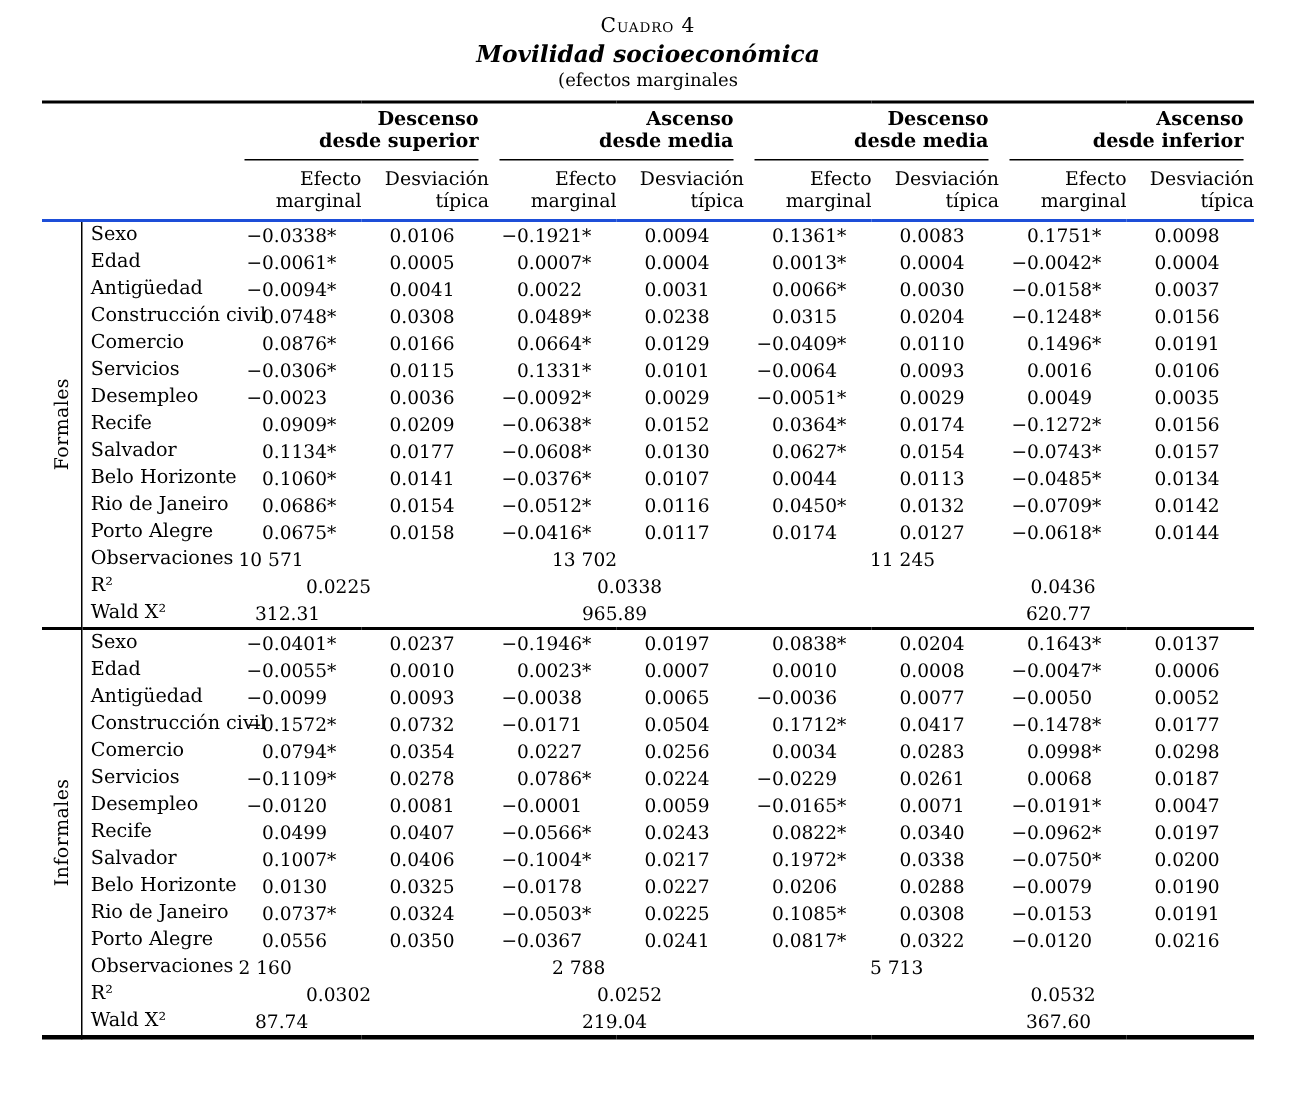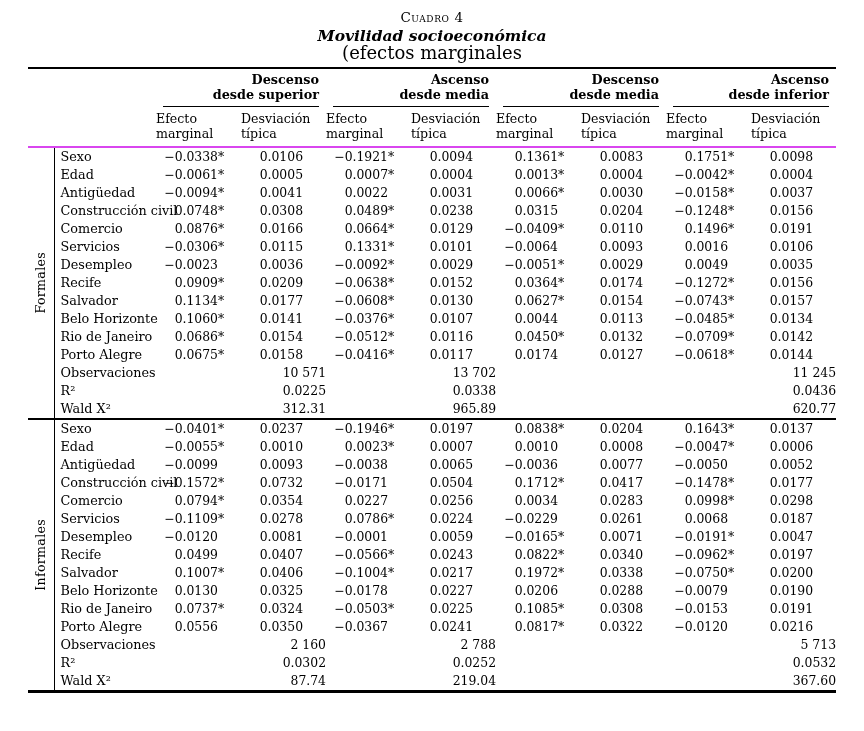--- a/index.html
+++ b/index.html
@@ -2,42 +2,42 @@
 <html><head>
 <meta charset="utf-8">
 <style>
   html,body{margin:0;padding:0;background:#fff;}
   body{width:864px;height:731px;color:#000;font-family:"DejaVu Serif","Liberation Serif",serif;}
   .page{position:relative;width:864px;height:731px;overflow:hidden;background:#fff;}
 
   .titles{text-align:center;padding-top:9px;}
   .kicker{font-size:13.5px;font-variant:small-caps;letter-spacing:.6px;line-height:17px;}
   .title{font-size:15.5px;font-weight:bold;font-style:italic;line-height:19px;}
-  .subtitle{font-size:18px;line-height:16px;}
+  .subtitle{font-size:12px;line-height:16px;}
 
   table.tbl{border-collapse:collapse;table-layout:fixed;width:808px;margin:6px 0 0 28px;
     border-top:2px solid #000;border-bottom:3px solid #000;}
   col.c-rot{width:26px;} col.c-lbl{width:102px;} col.c-num{width:85px;}
   th,td{padding:0;font-weight:normal;}
 
   .group-row th{vertical-align:bottom;padding-top:3px;}
   th.group .glabel{font-weight:bold;font-size:12.8px;line-height:15px;text-align:right;
     border-bottom:1.5px solid #000;padding-bottom:4px;margin:0 7px;}
-  .sub-row th{border-bottom:2px solid #d946ef;font-size:12.6px;line-height:15px;
-    text-align:left;padding:4px 0 5px;}
+  .sub-row th{border-bottom:2px solid #1d4ed8;font-size:12.6px;line-height:15px;
+    text-align:right;padding:4px 0 5px;}
 
   tbody td{font-size:12.4px;height:18px;line-height:18px;white-space:nowrap;}
   tr.sec-start td{border-top:2px solid #000;}
   td.rot{border-right:1px solid #000;text-align:center;vertical-align:middle;}
   .rotlab{writing-mode:vertical-rl;transform:rotate(180deg);font-size:12.6px;
     letter-spacing:.3px;margin:0 auto;}
   td.lbl{text-align:left;padding-left:6px;font-size:12.8px;}
   td.num{text-align:right;padding-right:16px;}
   .star{display:inline-block;width:7px;text-align:left;}
-  td.sum{text-align:right;}
+  td.sum{text-align:left;}
   .pA-obs{padding-left:3px;} .pA-r2{padding-left:48px;} .pA-wald{padding-left:14px;}
   .pB-obs{padding-left:42px;} .pB-r2{padding-left:72px;} .pB-wald{padding-left:62px;}
   .pC-obs{padding-left:84px;} .pC-r2{padding-left:191px;} .pC-wald{padding-left:188px;}
 
   .notes{margin:4px 0 0 28px;font-size:12px;line-height:15px;}
   .sc{font-variant:small-caps;}
 </style>
 </head>
 <body>
 

